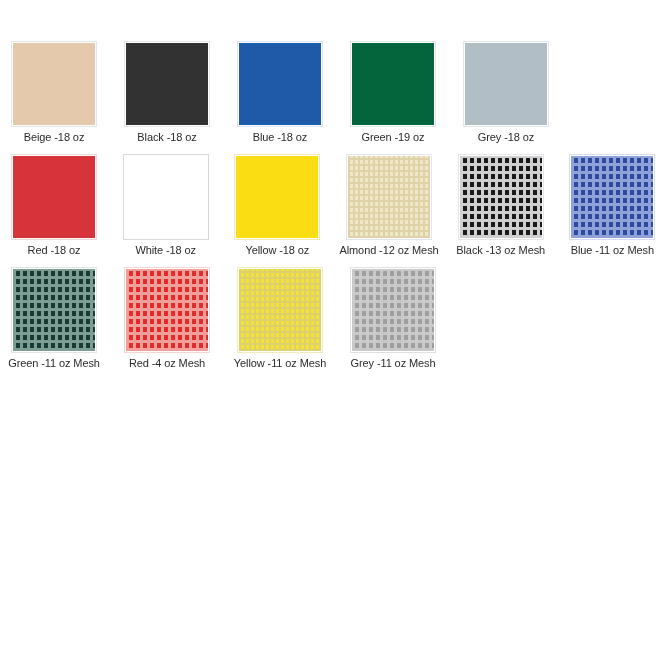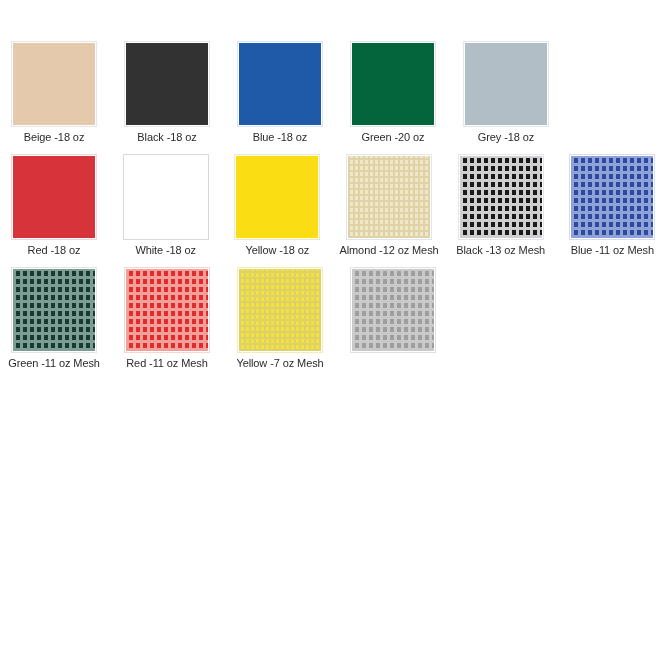--- a/index.html
+++ b/index.html
@@ -122,21 +122,21 @@
       <div class="swatch-cell">
         <div class="swatch-chip-frame" style="border-color: rgb(221, 230, 242);">
           <div class="swatch-chip solid" style="--chipcolor: #1f5aa8;"></div>
         </div>
         <div class="swatch-label">Blue -18 oz</div>
       </div>
       <div class="swatch-cell">
         <div class="swatch-chip-frame" style="border-color: rgb(223, 234, 228);">
           <div class="swatch-chip solid" style="--chipcolor: #04653c;"></div>
         </div>
-        <div class="swatch-label">Green -20 oz</div>
+        <div class="swatch-label">Green -19 oz</div>
       </div>
       <div class="swatch-cell">
         <div class="swatch-chip-frame" style="border-color: rgb(227, 231, 236);">
           <div class="swatch-chip solid" style="--chipcolor: #b2bec6;"></div>
         </div>
         <div class="swatch-label">Grey -18 oz</div>
       </div>
     </div>
     <div class="swatch-row">
       <div class="swatch-cell">
@@ -180,27 +180,28 @@
       <div class="swatch-cell wide">
         <div class="swatch-chip-frame" style="border-color: rgb(223, 230, 227);">
           <div class="swatch-chip mesh" style="--chipcolor: #173a32; --weave: #7d9c92;"></div>
         </div>
         <div class="swatch-label">Green -11 oz Mesh</div>
       </div>
       <div class="swatch-cell wide">
         <div class="swatch-chip-frame" style="border-color: rgb(243, 214, 213);">
           <div class="swatch-chip mesh" style="--chipcolor: #e02c2c; --weave: #f4a09a;"></div>
         </div>
-        <div class="swatch-label">Red -11 oz Mesh</div>
+        <div class="swatch-label">Red -4 oz Mesh</div>
       </div>
       <div class="swatch-cell wide">
         <div class="swatch-chip-frame" style="border-color: rgb(240, 236, 192);">
           <div class="swatch-chip mesh fine" style="--chipcolor: #f2e23a; --weave: #ded06a;"></div>
         </div>
-        <div class="swatch-label">Yellow -7 oz Mesh</div>
+        <div class="swatch-label">Yellow -11 oz Mesh</div>
       </div>
       <div class="swatch-cell wide">
         <div class="swatch-chip-frame" style="border-color: rgb(224, 224, 224);">
           <div class="swatch-chip mesh" style="--chipcolor: #9e9e9e; --weave: #c9c9c9;"></div>
         </div>
+        <div class="swatch-label">Grey -11 oz Mesh</div>
       </div>
     </div>
   </div>
 
 </body></html>

